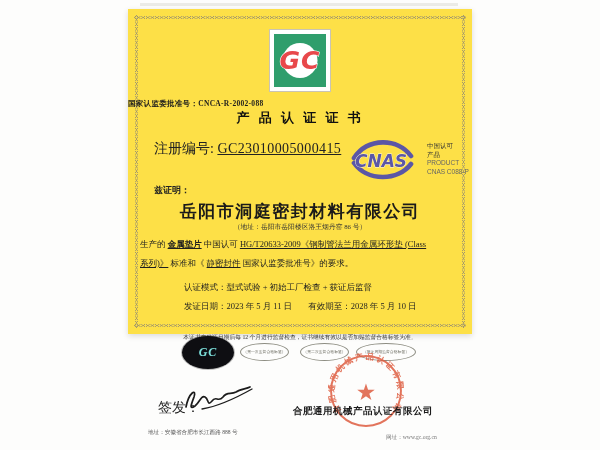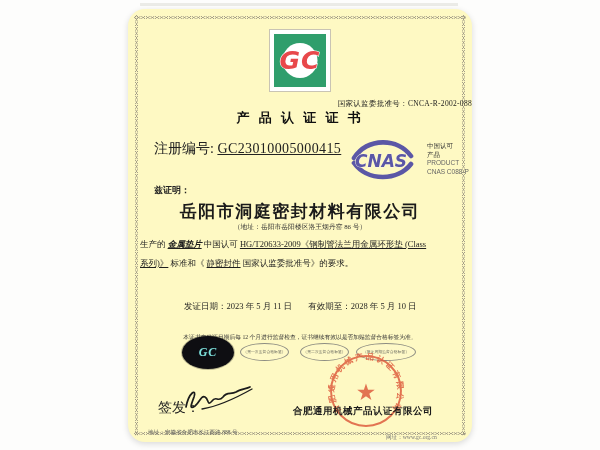--- a/index.html
+++ b/index.html
@@ -6,24 +6,23 @@
   body{
     width:600px;height:450px;position:relative;overflow:hidden;
     background:#fdfdfc;
     font-family:"Liberation Serif", serif;
   }
   .abs{position:absolute;}
 
   #scan-strip{left:140px;top:3px;width:318px;height:3px;background:#ebebe7;}
 
   #paper{
-    left:128px;top:9px;width:344px;height:433px;
-    background:#fef9c3;
+    left:128px;top:9px;width:344px;height:325px;
+    background:#fde047;
     box-shadow:0 2px 6px rgba(0,0,0,.14);
-    border-radius:17px;
   }
 
   
   .coil{position:absolute;opacity:.85;}
   .coil-h{
     left:6px;right:6px;height:5px;
     background-image:radial-gradient(circle closest-side, transparent 45%, rgba(138,132,118,.95) 50% 80%, transparent 85%);
     background-size:4.6px 5px;background-repeat:repeat-x;
   }
   .coil-v{
@@ -31,37 +30,37 @@
     background-image:radial-gradient(circle closest-side, transparent 45%, rgba(138,132,118,.95) 50% 80%, transparent 85%);
     background-size:5px 4.6px;background-repeat:repeat-y;
   }
   #coil-top{top:6px;}
   #coil-bottom{bottom:6px;}
   #coil-left{left:6px;}
   #coil-right{right:6px;}
 
   #gc-logo{left:141px;top:20px;width:62px;height:63px;}
 
-  #approval{left:0;right:0;top:90px;text-align:right;font-size:7.5px;font-weight:normal;color:#1d1d1d;letter-spacing:.3px;}
+  #approval{left:0;right:0;top:90px;text-align:left;font-size:7.5px;font-weight:bold;color:#1d1d1d;letter-spacing:.3px;}
   #title{left:0;right:0;top:100px;text-align:center;font-size:13px;font-weight:bold;color:#101010;letter-spacing:3px;}
   #reg{left:26px;top:131px;font-size:14px;color:#222;}
   #reg .no{text-decoration:underline;letter-spacing:.4px;}
 
   #cnas{left:222px;top:128px;display:flex;align-items:flex-start;gap:8px;}
   #cnas svg{width:64px;height:46px;}
   #cnas .cap{margin-left:5px;margin-top:5px;font-size:6.5px;line-height:8.5px;color:#666;font-family:"Liberation Sans",sans-serif;}
   #cnas .cap .dark{color:#333;}
 
   #certify{left:26px;top:175px;font-size:9px;font-weight:bold;color:#222;}
   #company{left:0;right:0;top:191px;text-align:center;font-size:17px;font-weight:bold;color:#1a1a1a;letter-spacing:1.5px;}
   #addr{left:0;right:0;top:213px;text-align:center;font-size:6.8px;color:#333;}
 
   #para{left:12px;top:226px;width:290px;font-size:8.5px;line-height:19px;color:#1f1f1f;}
   #para .u{text-decoration:underline;}
-  #para .prod{font-weight:bold;font-style:italic;text-decoration:underline;}
+  #para .prod{font-weight:bold;text-decoration:underline;}
 
   #mode{left:56px;top:273px;font-size:8.5px;color:#1f1f1f;}
   #dates{left:56px;top:292px;font-size:8.5px;color:#1f1f1f;text-align:right;}
   #dates .gap{margin-left:14px;}
 
   #fine{left:0;right:0;top:318px;text-align:center;}
   #fine span{display:inline-block;font-size:8px;transform:scale(.72);transform-origin:center top;color:#333;white-space:nowrap;}
 
   #holo{
     left:54px;top:327px;width:52px;height:33px;border-radius:50%;
@@ -136,20 +135,21 @@
   </div>
 
   <div class="abs" id="certify">兹证明：</div>
   <div class="abs" id="company">岳阳市洞庭密封材料有限公司</div>
   <div class="abs" id="addr">（地址：岳阳市岳阳楼区洛王烟丹窑 86 号）</div>
 
   <div class="abs" id="para">
     <span>生产的 </span><span class="prod">金属垫片</span><span> 中国认可 </span><span class="u">HG/T20633-2009《钢制管法兰用金属环形垫 (Class 系列)》</span><span> 标准和《 </span><span class="u">静密封件</span><span> 国家认监委批准号》的要求。</span>
   </div>
 
+  <div class="abs" id="mode">认证模式：型式试验 + 初始工厂检查 + 获证后监督</div>
   <div class="abs" id="dates">
     <span>发证日期：2023 年 5 月 11 日</span>
     <span class="gap">有效期至：2028 年 5 月 10 日</span>
   </div>
 
   <div class="abs" id="fine">
     <span>本证书自发证日期后每 12 个月进行监督检查，证书继续有效以是否加贴监督合格标签为准。</span>
   </div>
 
   <div class="abs" id="holo">

